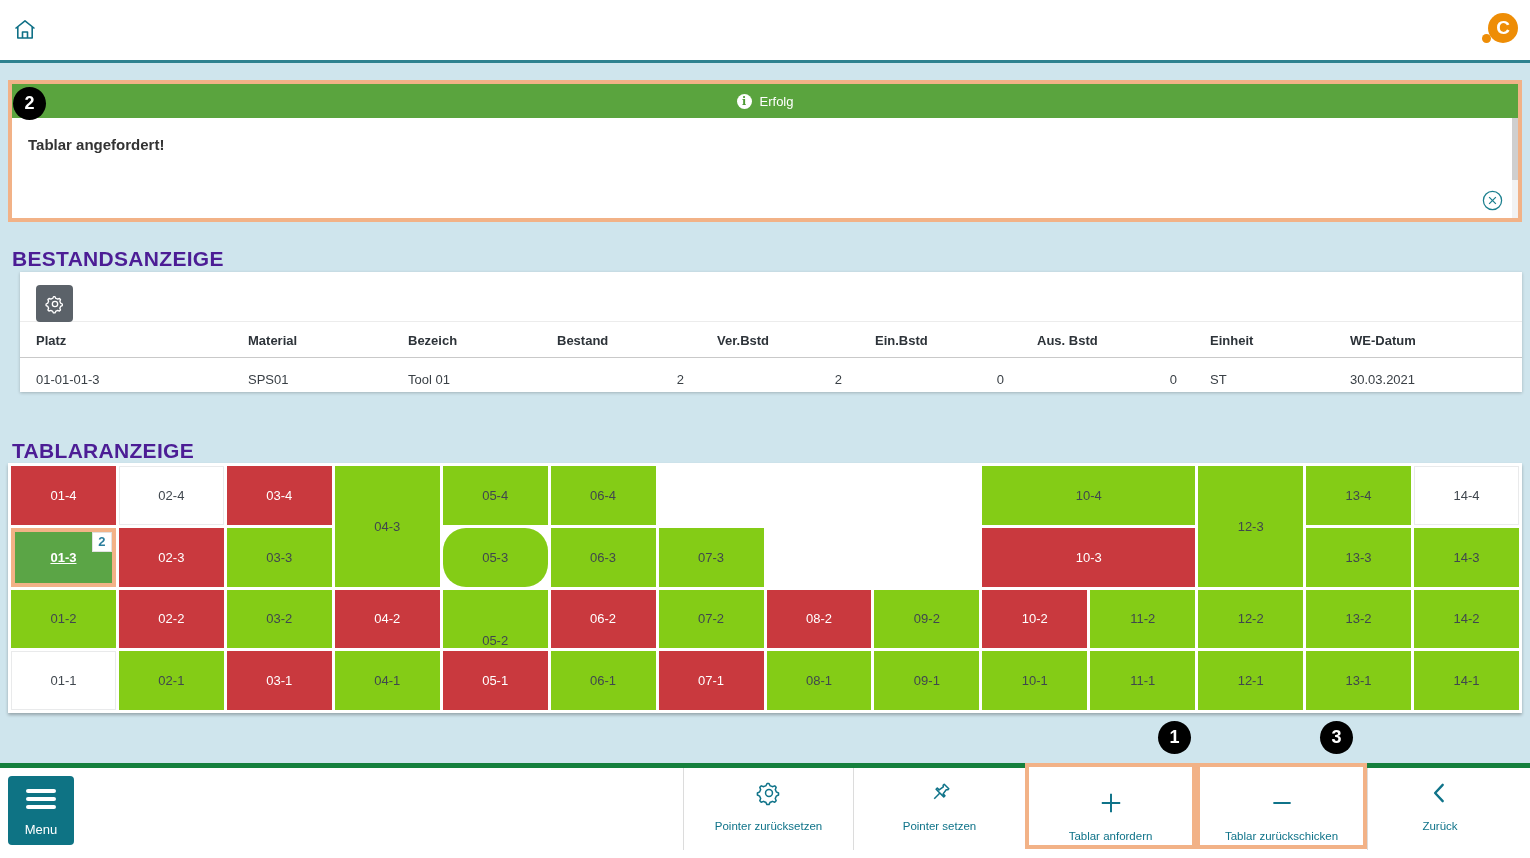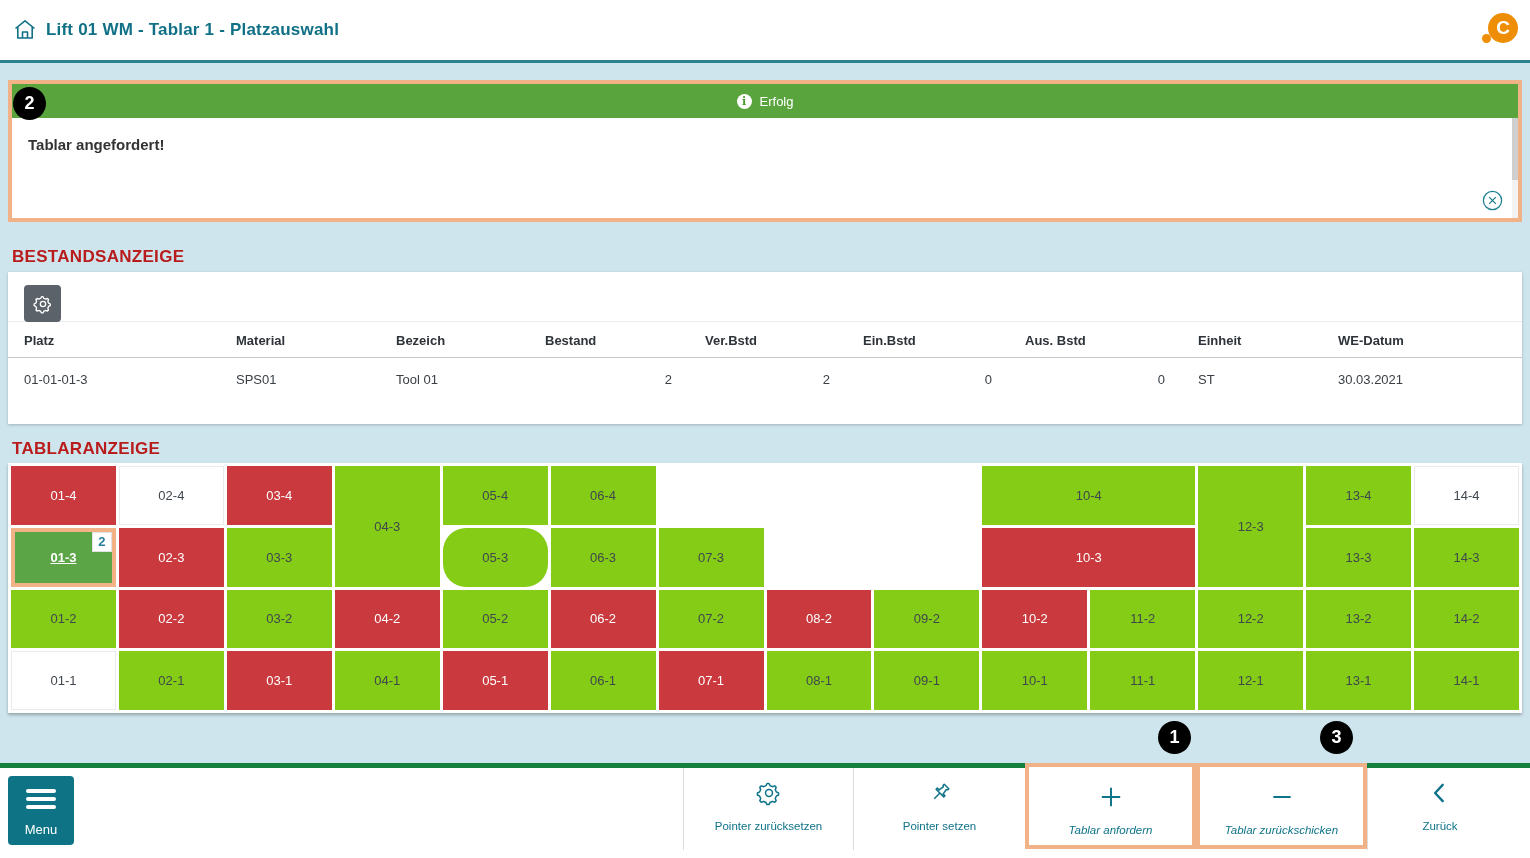--- a/index.html
+++ b/index.html
@@ -41,26 +41,26 @@
   .notif-scroll-thumb { position:absolute; top:0; width:6px; height:62%; background:#cfcfcf; }
 
   
   .annot { position:absolute; width:33px; height:33px; border-radius:50%; background:#000;
     color:#fff; font-size:18px; font-weight:bold; display:flex; align-items:center; justify-content:center; z-index:30; }
   .annot-2 { left:13px; top:87px; }
   .annot-1 { left:1158px; top:721px; }
   .annot-3 { left:1320px; top:721px; }
 
   
-  .section-heading { position:absolute; left:12px; font-size:17px; font-weight:bold; color:#b91c1c; letter-spacing:.3px; }
+  .section-heading { position:absolute; left:12px; font-size:21px; font-weight:bold; color:#4c1d95; letter-spacing:.3px; }
   .heading-bestand { top:247px; }
   .heading-tablar  { top:439px; }
 
   
-  .table-panel { position:absolute; left:8px; right:8px; top:272px; height:152px;
+  .table-panel { position:absolute; left:20px; right:8px; top:272px; height:120px;
     background:#fff; box-shadow:0 1px 3px rgba(0,0,0,.22); }
   .table-toolbar { height:50px; border-bottom:1px solid #ececec; padding:13px 0 0 16px; }
   .table-gear-button { width:37px; height:37px; background:#5b6269; border:none; border-radius:4px;
     color:#fff; display:flex; align-items:center; justify-content:center; cursor:pointer; }
   table.bestand { width:100%; border-collapse:collapse; table-layout:fixed; }
   .bestand th { text-align:left; font-size:13px; font-weight:bold; color:#2d3339;
     padding:11px 0 9px 16px; border-bottom:1px solid #c9c9c9; }
   .bestand td { font-size:13px; color:#3a4046; padding:14px 0 12px 16px; }
   .bestand th.num { text-align:left; }
   .bestand td.num { text-align:right; padding-right:17px; }
@@ -91,36 +91,35 @@
   .menu-label { color:#fff; font-size:13px; }
 
   .tb-button { position:absolute; top:0; height:82px; width:171px; background:#fff; border:none; cursor:pointer;
     display:flex; flex-direction:column; align-items:center; justify-content:flex-start; padding-top:12px; gap:14px;
     color:#0f7389; }
   .tb-button .tb-icon { width:26px; height:26px; }
   .tb-label { font-size:11.5px; color:#0f7389; white-space:nowrap; }
   .tb-pz { left:683px; border-left:1px solid #dcdcdc; border-right:1px solid #dcdcdc; }
   .tb-ps { left:854px; }
   .tb-zk { left:1367px; width:145px; border-left:1px solid #dcdcdc; }
-  .tb-highlight { border:4px solid #f2b287; top:-5px; height:86px; padding-top:17px;font-style:italic; }
+  .tb-highlight { border:4px solid #f2b287; top:-5px; height:86px; padding-top:23px; }
   .tb-ta { left:1025px; }
   .tb-tz { left:1196px; }
 </style>
 </head>
 <body>
 
 <div class="page">
 
   <header class="app-header">
     <svg class="home-icon" viewBox="0 0 24 24" fill="none" stroke="currentColor" stroke-width="1.6" stroke-linejoin="round">
       <path d="M2.5 10.5 L12 2.8 L21.5 10.5"></path>
       <path d="M4.8 9 V20 H19.2 V9"></path>
       <path d="M9.5 20 V14 H14.5 V20"></path>
     </svg>
-    <span class="app-title">Lift 01 WM - Tablar 1 - Platzauswahl</span>
     <div class="brand-logo">
       <span>C</span>
     </div>
   </header>
 
   <section class="notification">
     <div class="notif-header">
       <span class="info-icon">i</span>
       <span class="notif-status">Erfolg</span>
     </div>
@@ -258,21 +257,21 @@
       </div>
       <div class="cell red" style="grid-area: 3 / 2;">
         <span class="cell-label">02-2</span>
       </div>
       <div class="cell gray" style="grid-area: 3 / 3;">
         <span class="cell-label">03-2</span>
       </div>
       <div class="cell red" style="grid-area: 3 / 4;">
         <span class="cell-label">04-2</span>
       </div>
-      <div class="cell gray" style="grid-area: 3 / 5;">
+      <div class="cell gray" style="grid-area: 3 / 5; align-items: flex-end;">
         <span class="cell-label">05-2</span>
       </div>
       <div class="cell red" style="grid-area: 3 / 6;">
         <span class="cell-label">06-2</span>
       </div>
       <div class="cell gray" style="grid-area: 3 / 7;">
         <span class="cell-label">07-2</span>
       </div>
       <div class="cell red" style="grid-area: 3 / 8;">
         <span class="cell-label">08-2</span>

